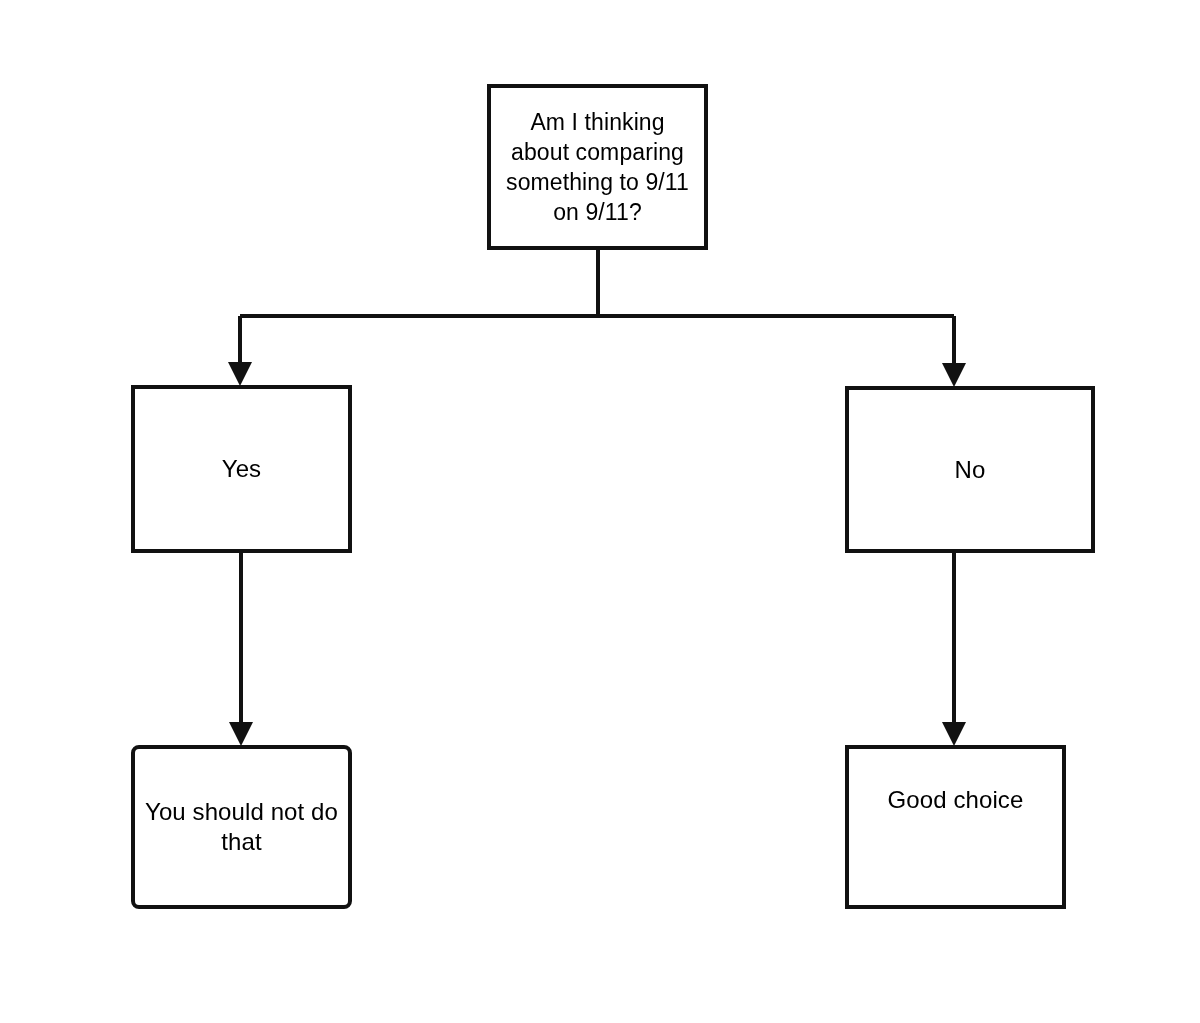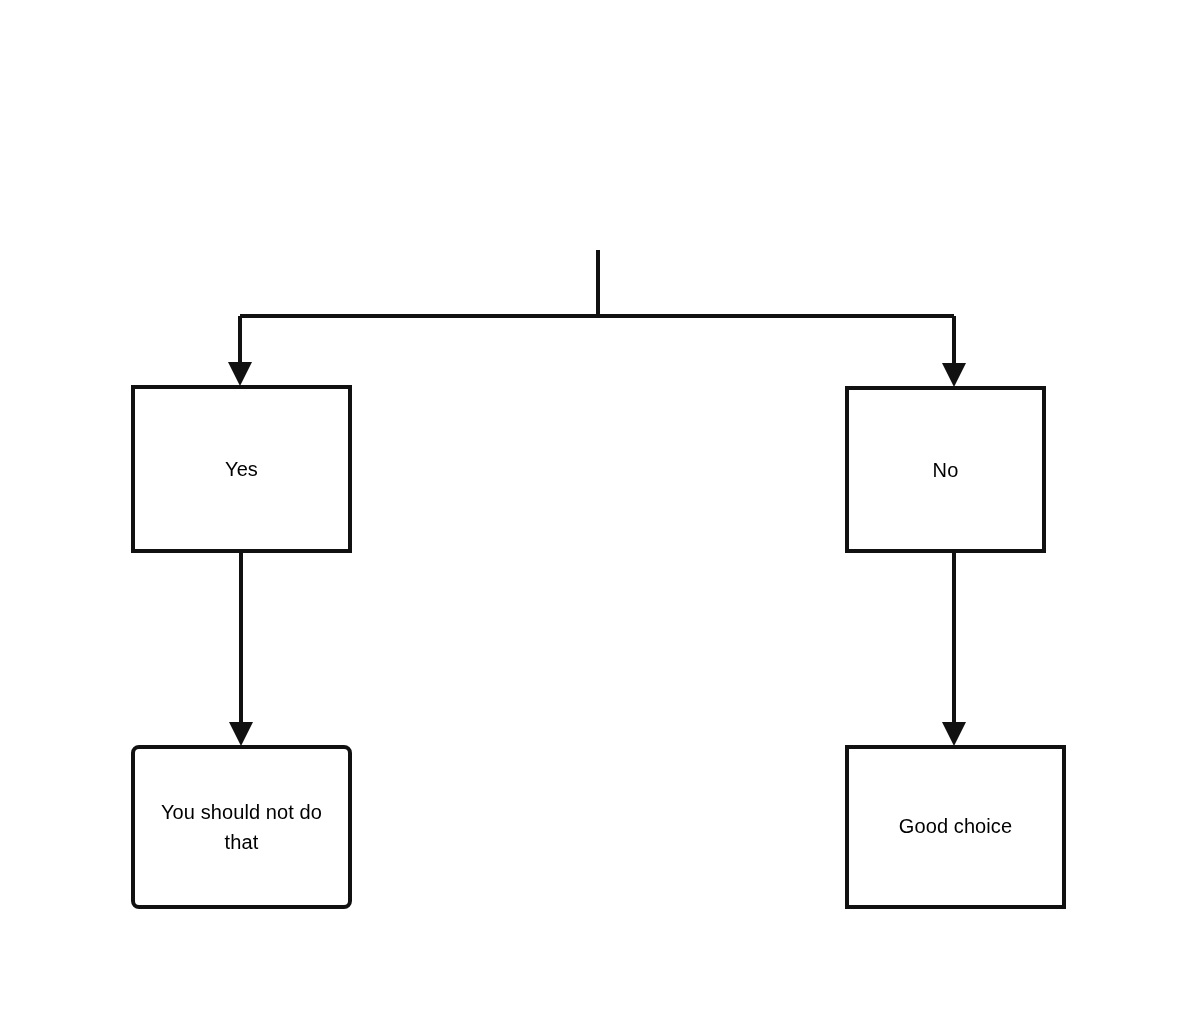--- a/index.html
+++ b/index.html
@@ -33,21 +33,21 @@
     background: #ffffff;
     border: 4px solid #111111;
     display: flex;
     align-items: center;
     justify-content: center;
     text-align: center;
   }
   .node-label {
     display: block;
     color: #000000;
-    font-size: 20px;
+    font-size: 24px;
     line-height: 30px;
     letter-spacing: 0.1px;
     white-space: pre-line;
     padding: 0 10px;
   }
   
   #node-root {
     left: 487px;
     top: 84px;
     width: 221px;
@@ -60,21 +60,21 @@
   
   #node-yes {
     left: 131px;
     top: 385px;
     width: 221px;
     height: 168px;
   }
   #node-no {
     left: 845px;
     top: 386px;
-    width: 201px;
+    width: 250px;
     height: 167px;
   }
   
   #node-outcome-bad {
     left: 131px;
     top: 745px;
     width: 221px;
     height: 164px;
     align-items: flex-start;
     border-radius: 8px;
@@ -83,21 +83,21 @@
     margin-top: 48px;
   }
   #node-outcome-good {
     left: 845px;
     top: 745px;
     width: 221px;
     height: 164px;
     align-items: flex-start;
   }
   #node-outcome-good .node-label {
-    margin-top: 62px;
+    margin-top: 36px;
   }
 </style>
 </head>
 <body>
 
 <div id="canvas">
 
   <svg id="edges" viewBox="0 0 1200 1023" width="1200" height="1023" xmlns="http://www.w3.org/2000/svg" aria-hidden="true">
     <g fill="none" stroke="#111111" stroke-width="4" stroke-linecap="butt">
 
@@ -114,20 +114,26 @@
       <path d="M 954 553 L 954 725"></path>
     </g>
     <g fill="#111111" stroke="none">
       <polygon points="228,362 252,362 240,386"></polygon>
       <polygon points="942,363 966,363 954,387"></polygon>
       <polygon points="229,722 253,722 241,746"></polygon>
       <polygon points="942,722 966,722 954,746"></polygon>
     </g>
   </svg>
 
+  <div class="node" id="node-root">
+    <span class="node-label">Am I thinking
+about comparing
+something to 9/11
+on 9/11?</span>
+  </div>
 
   <div class="node" id="node-yes">
     <span class="node-label">Yes</span>
   </div>
 
   <div class="node" id="node-no">
     <span class="node-label">No</span>
   </div>
 
   <div class="node" id="node-outcome-bad">

